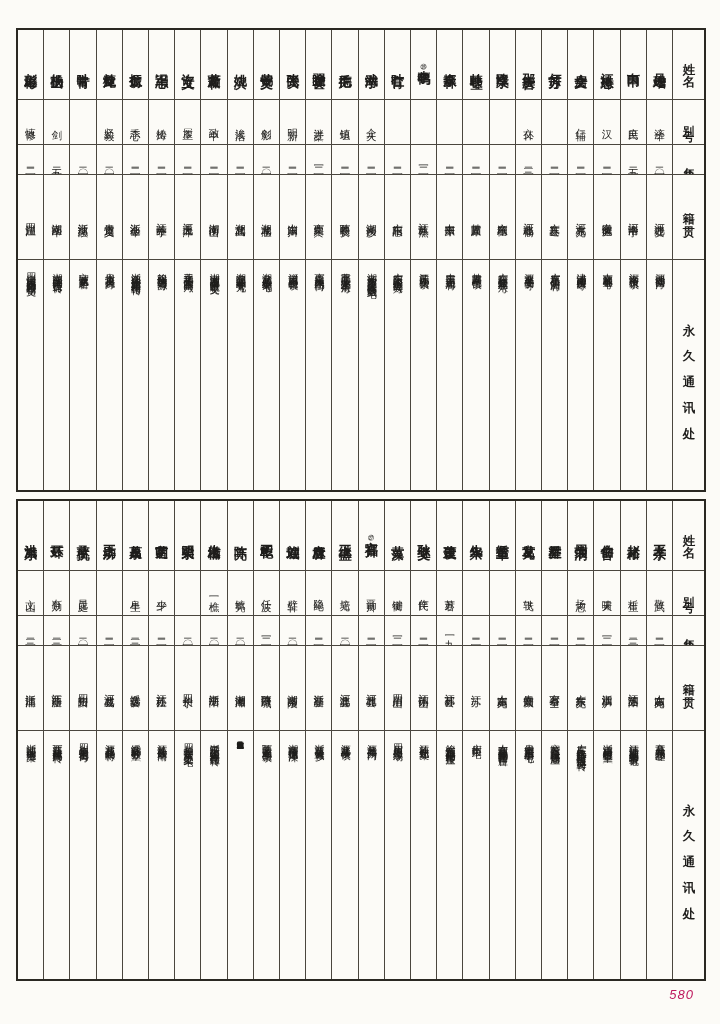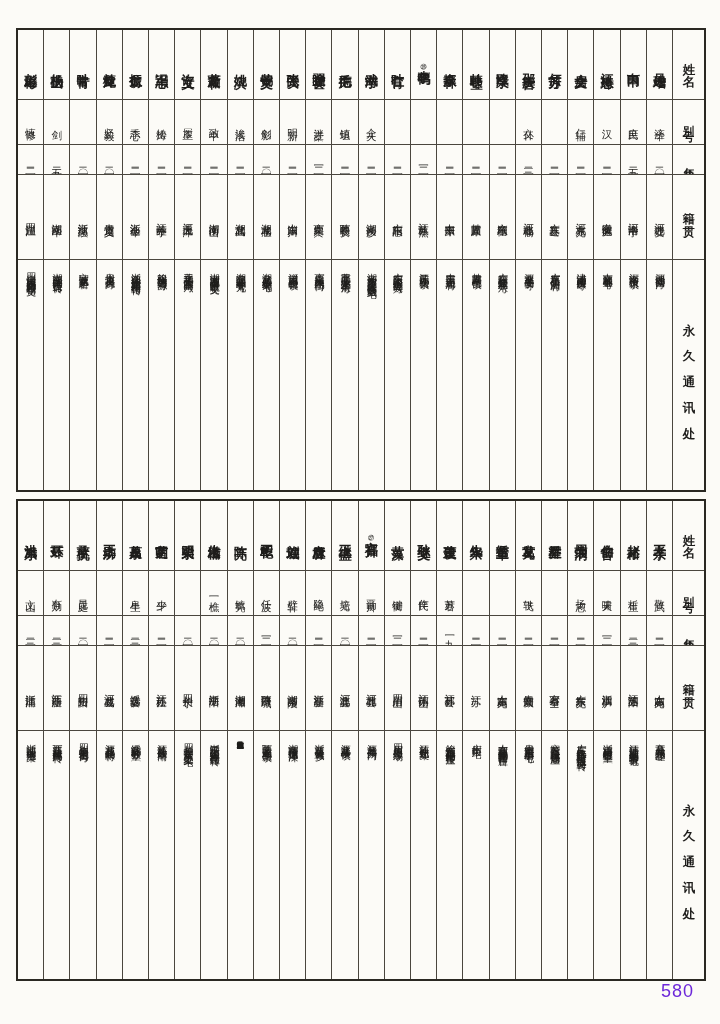--- a/index.html
+++ b/index.html
@@ -44,21 +44,21 @@
   .header-col .c-age > span{letter-spacing:2px;font-size:11px;}
   .header-col .c-origin > span{letter-spacing:14px;font-size:12px;}
   .header-col .c-addr{place-items:center;}
   .header-col .c-addr > span{font-size:12.5px;letter-spacing:26px;}
   .note{
     writing-mode:vertical-rl;text-orientation:upright;
     font-size:6px;letter-spacing:0;line-height:1;opacity:.8;
   }
   .page-number{
     position:absolute;right:26px;bottom:22px;
-    font-size:18px;color:#6d28d9;letter-spacing:1px;
+    font-size:13px;color:#be185d;letter-spacing:1px;font-style:italic;
   }
 </style>
 </head>
 <body>
 
 <div class="page">
   <div class="tables">
     <div class="grid" id="table-top" style="--h-addr:230px">
         <div class="col header-col">
           <div class="cell c-name">

